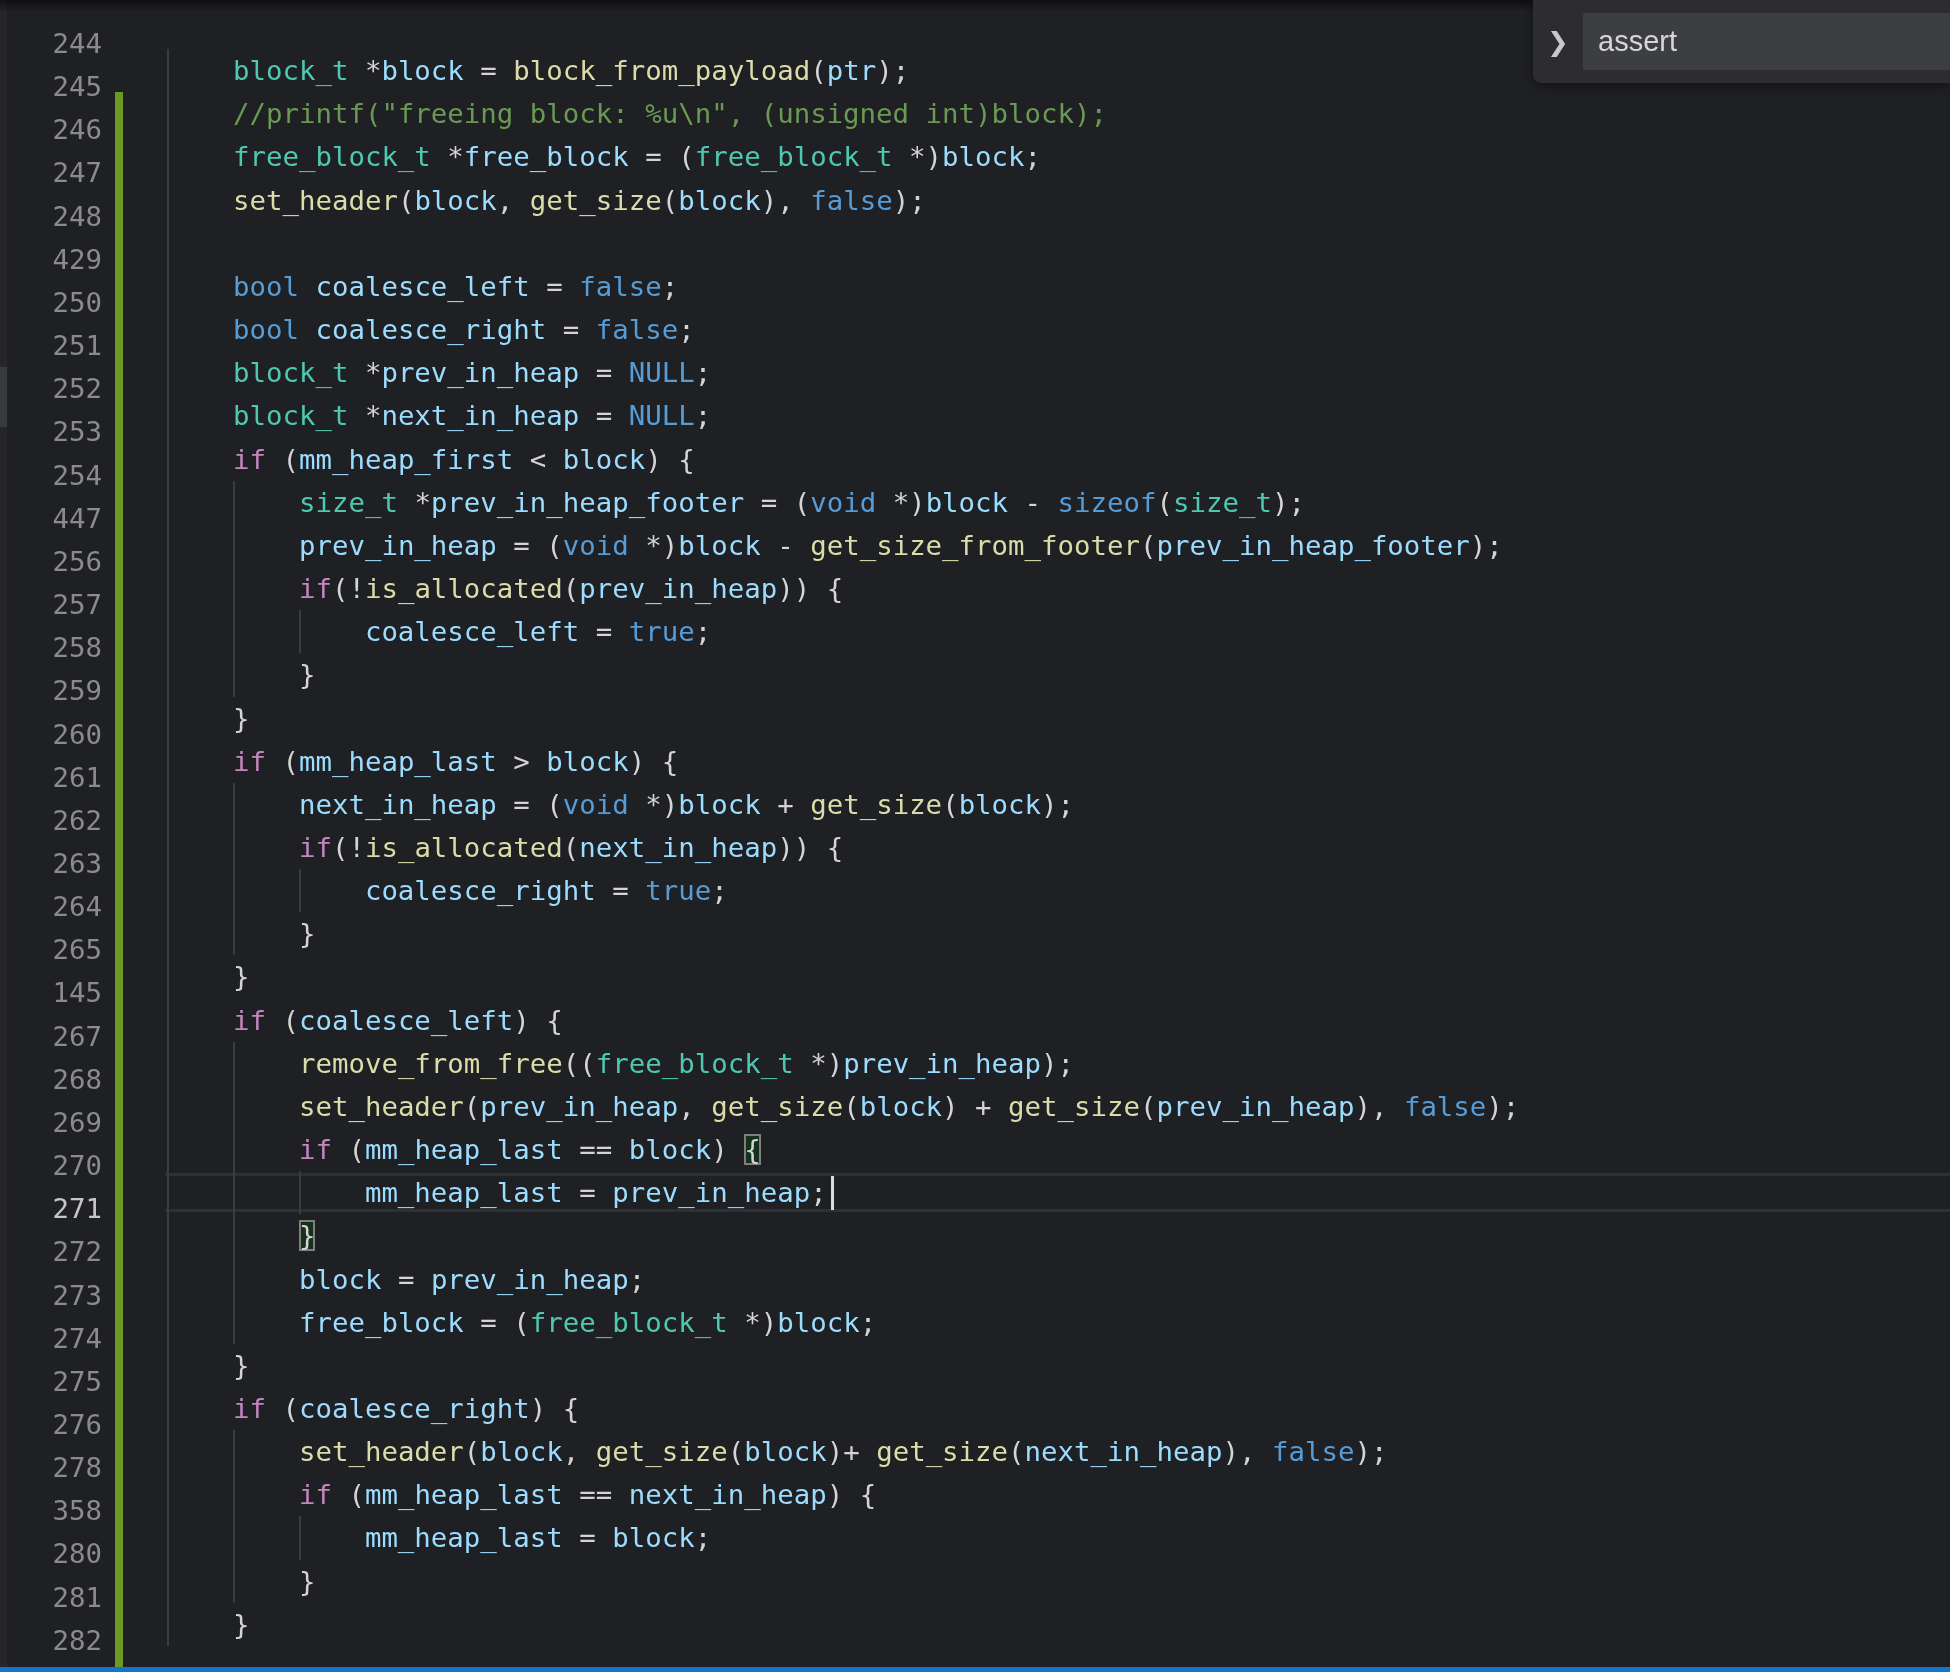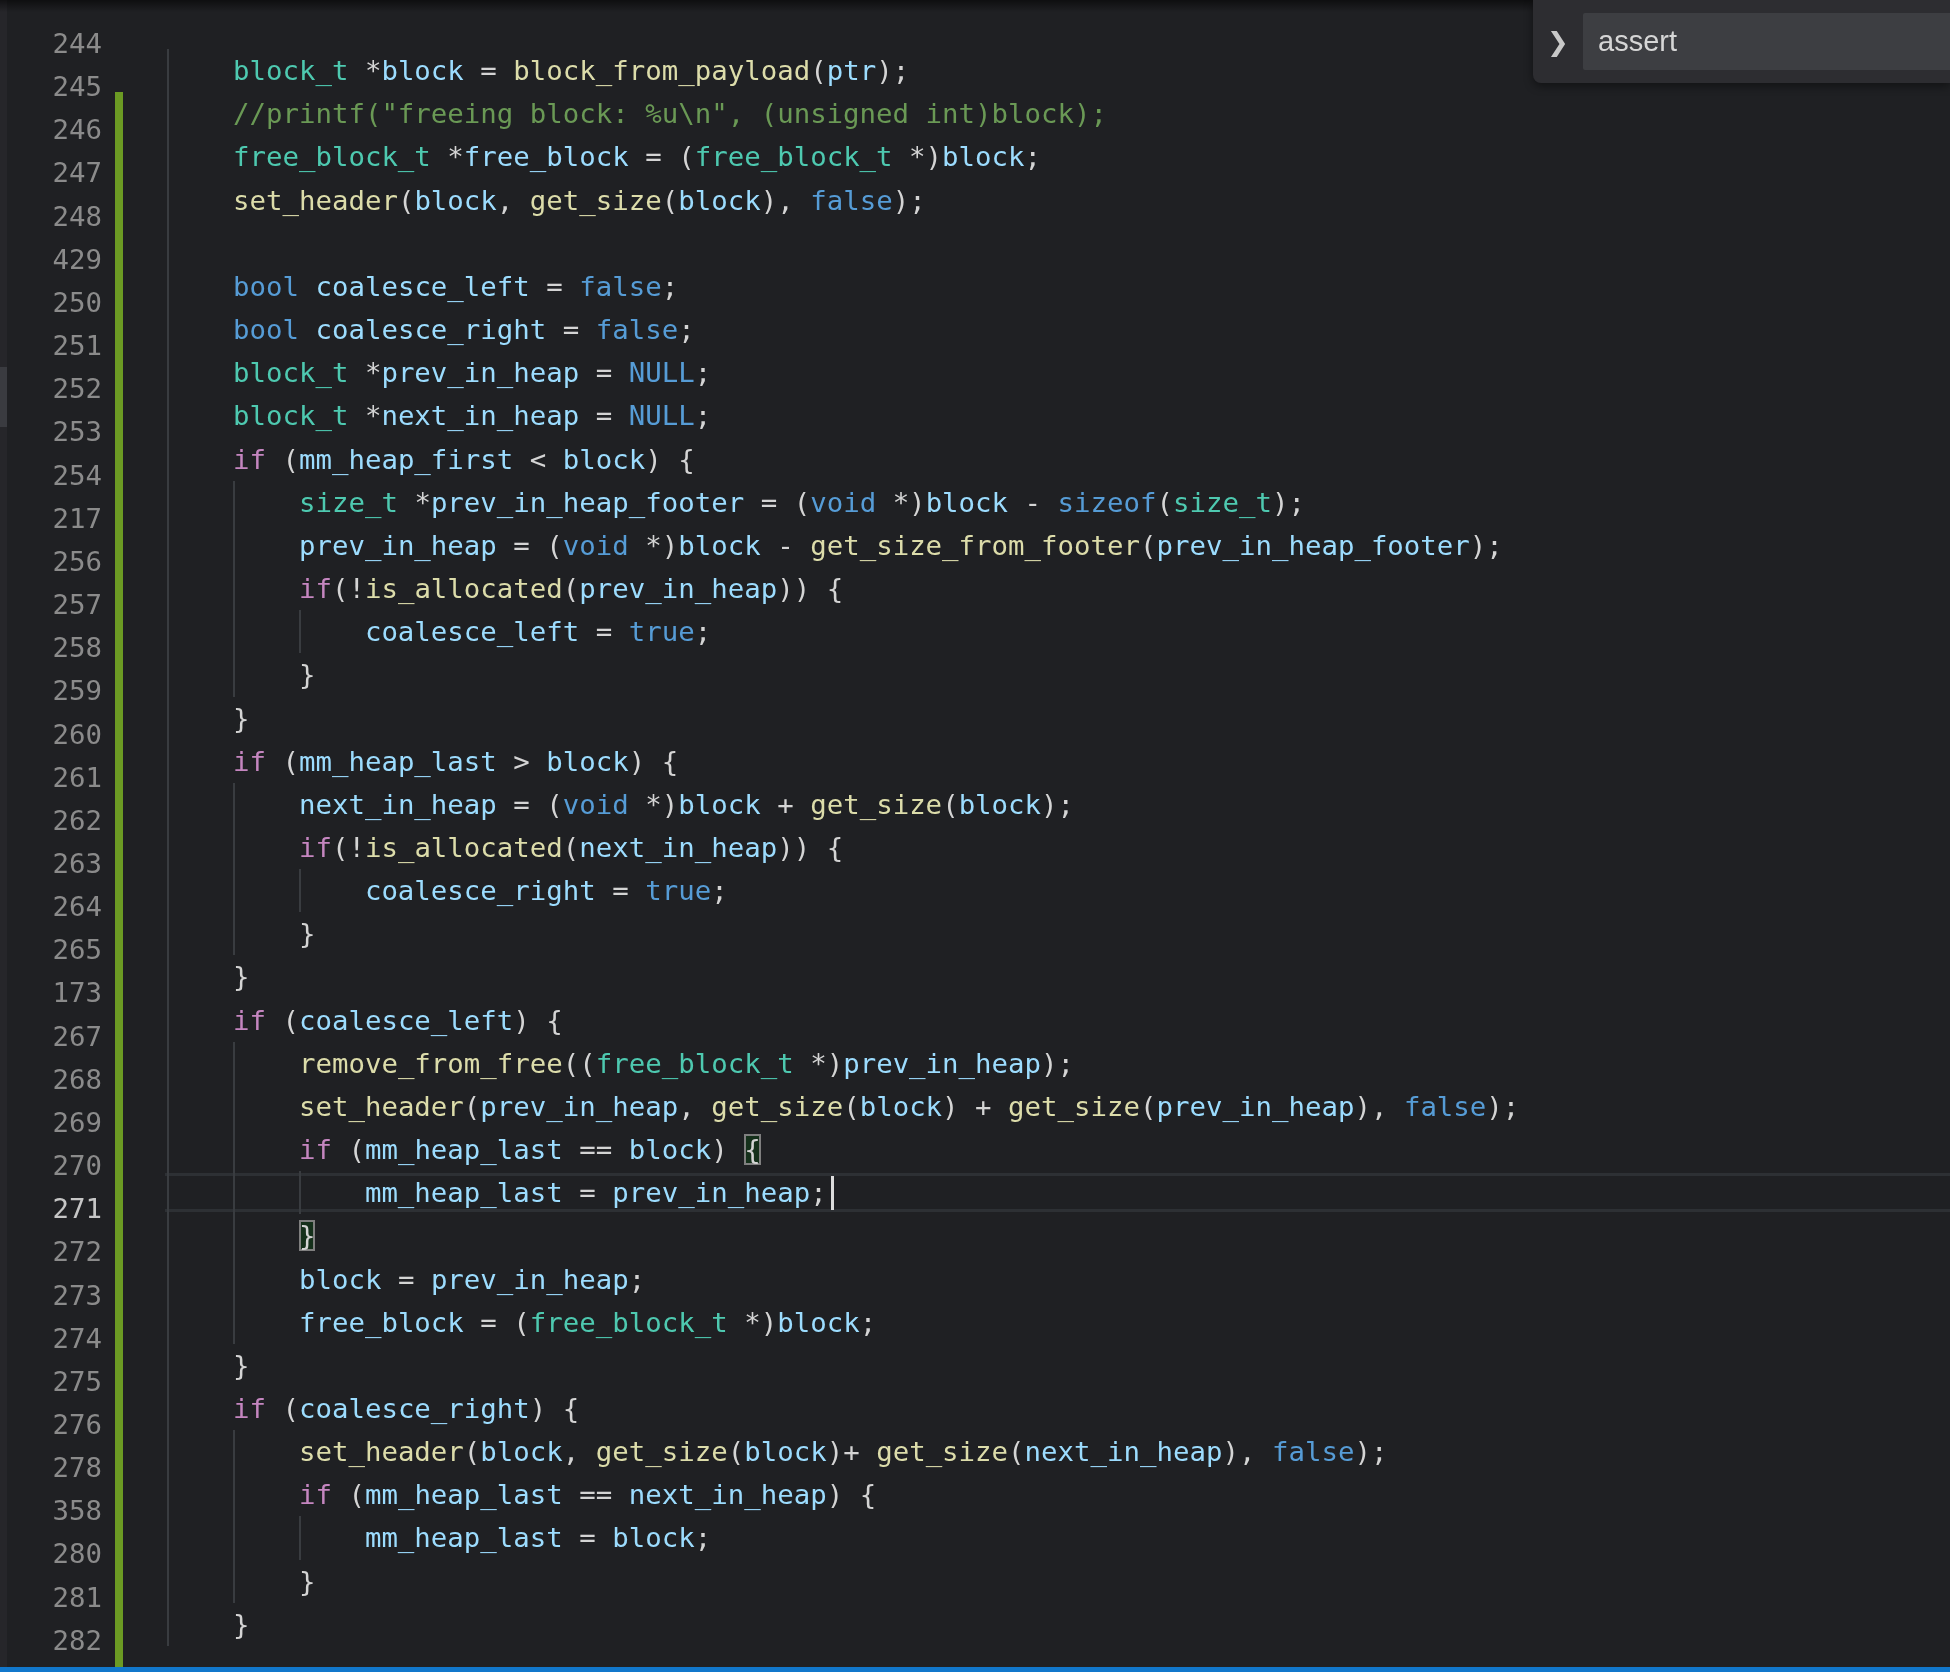--- a/index.html
+++ b/index.html
@@ -104,21 +104,21 @@
       </div>
       <div class="line">
         <span class="num">253</span>
         <span class="code"><span class="guide" style="left: 0px;"></span><span class="tk-p">    </span><span class="tk-t">block_t</span><span class="tk-p"> *</span><span class="tk-v">next_in_heap</span><span class="tk-p"> = </span><span class="tk-k">NULL</span><span class="tk-p">;</span></span>
       </div>
       <div class="line">
         <span class="num">254</span>
         <span class="code"><span class="guide" style="left: 0px;"></span><span class="tk-p">    </span><span class="tk-x">if</span><span class="tk-p"> (</span><span class="tk-v">mm_heap_first</span><span class="tk-p"> &lt; </span><span class="tk-v">block</span><span class="tk-p">) {</span></span>
       </div>
       <div class="line">
-        <span class="num">217</span>
+        <span class="num">447</span>
         <span class="code"><span class="guide" style="left: 0px;"></span><span class="guide" style="left: 66px;"></span><span class="tk-p">        </span><span class="tk-t">size_t</span><span class="tk-p"> *</span><span class="tk-v">prev_in_heap_footer</span><span class="tk-p"> = (</span><span class="tk-k">void</span><span class="tk-p"> *)</span><span class="tk-v">block</span><span class="tk-p"> - </span><span class="tk-k">sizeof</span><span class="tk-p">(</span><span class="tk-t">size_t</span><span class="tk-p">);</span></span>
       </div>
       <div class="line">
         <span class="num">256</span>
         <span class="code"><span class="guide" style="left: 0px;"></span><span class="guide" style="left: 66px;"></span><span class="tk-p">        </span><span class="tk-v">prev_in_heap</span><span class="tk-p"> = (</span><span class="tk-k">void</span><span class="tk-p"> *)</span><span class="tk-v">block</span><span class="tk-p"> - </span><span class="tk-f">get_size_from_footer</span><span class="tk-p">(</span><span class="tk-v">prev_in_heap_footer</span><span class="tk-p">);</span></span>
       </div>
       <div class="line">
         <span class="num">257</span>
         <span class="code"><span class="guide" style="left: 0px;"></span><span class="guide" style="left: 66px;"></span><span class="tk-p">        </span><span class="tk-x">if</span><span class="tk-p">(!</span><span class="tk-f">is_allocated</span><span class="tk-p">(</span><span class="tk-v">prev_in_heap</span><span class="tk-p">)) {</span></span>
       </div>
@@ -148,21 +148,21 @@
       </div>
       <div class="line">
         <span class="num">264</span>
         <span class="code"><span class="guide" style="left: 0px;"></span><span class="guide" style="left: 66px;"></span><span class="guide" style="left: 132px;"></span><span class="tk-p">            </span><span class="tk-v">coalesce_right</span><span class="tk-p"> = </span><span class="tk-k">true</span><span class="tk-p">;</span></span>
       </div>
       <div class="line">
         <span class="num">265</span>
         <span class="code"><span class="guide" style="left: 0px;"></span><span class="guide" style="left: 66px;"></span><span class="tk-p">        }</span></span>
       </div>
       <div class="line">
-        <span class="num">173</span>
+        <span class="num">145</span>
         <span class="code"><span class="guide" style="left: 0px;"></span><span class="tk-p">    }</span></span>
       </div>
       <div class="line">
         <span class="num">267</span>
         <span class="code"><span class="guide" style="left: 0px;"></span><span class="tk-p">    </span><span class="tk-x">if</span><span class="tk-p"> (</span><span class="tk-v">coalesce_left</span><span class="tk-p">) {</span></span>
       </div>
       <div class="line">
         <span class="num">268</span>
         <span class="code"><span class="guide" style="left: 0px;"></span><span class="guide" style="left: 66px;"></span><span class="tk-p">        </span><span class="tk-f">remove_from_free</span><span class="tk-p">((</span><span class="tk-t">free_block_t</span><span class="tk-p"> *)</span><span class="tk-v">prev_in_heap</span><span class="tk-p">);</span></span>
       </div>

